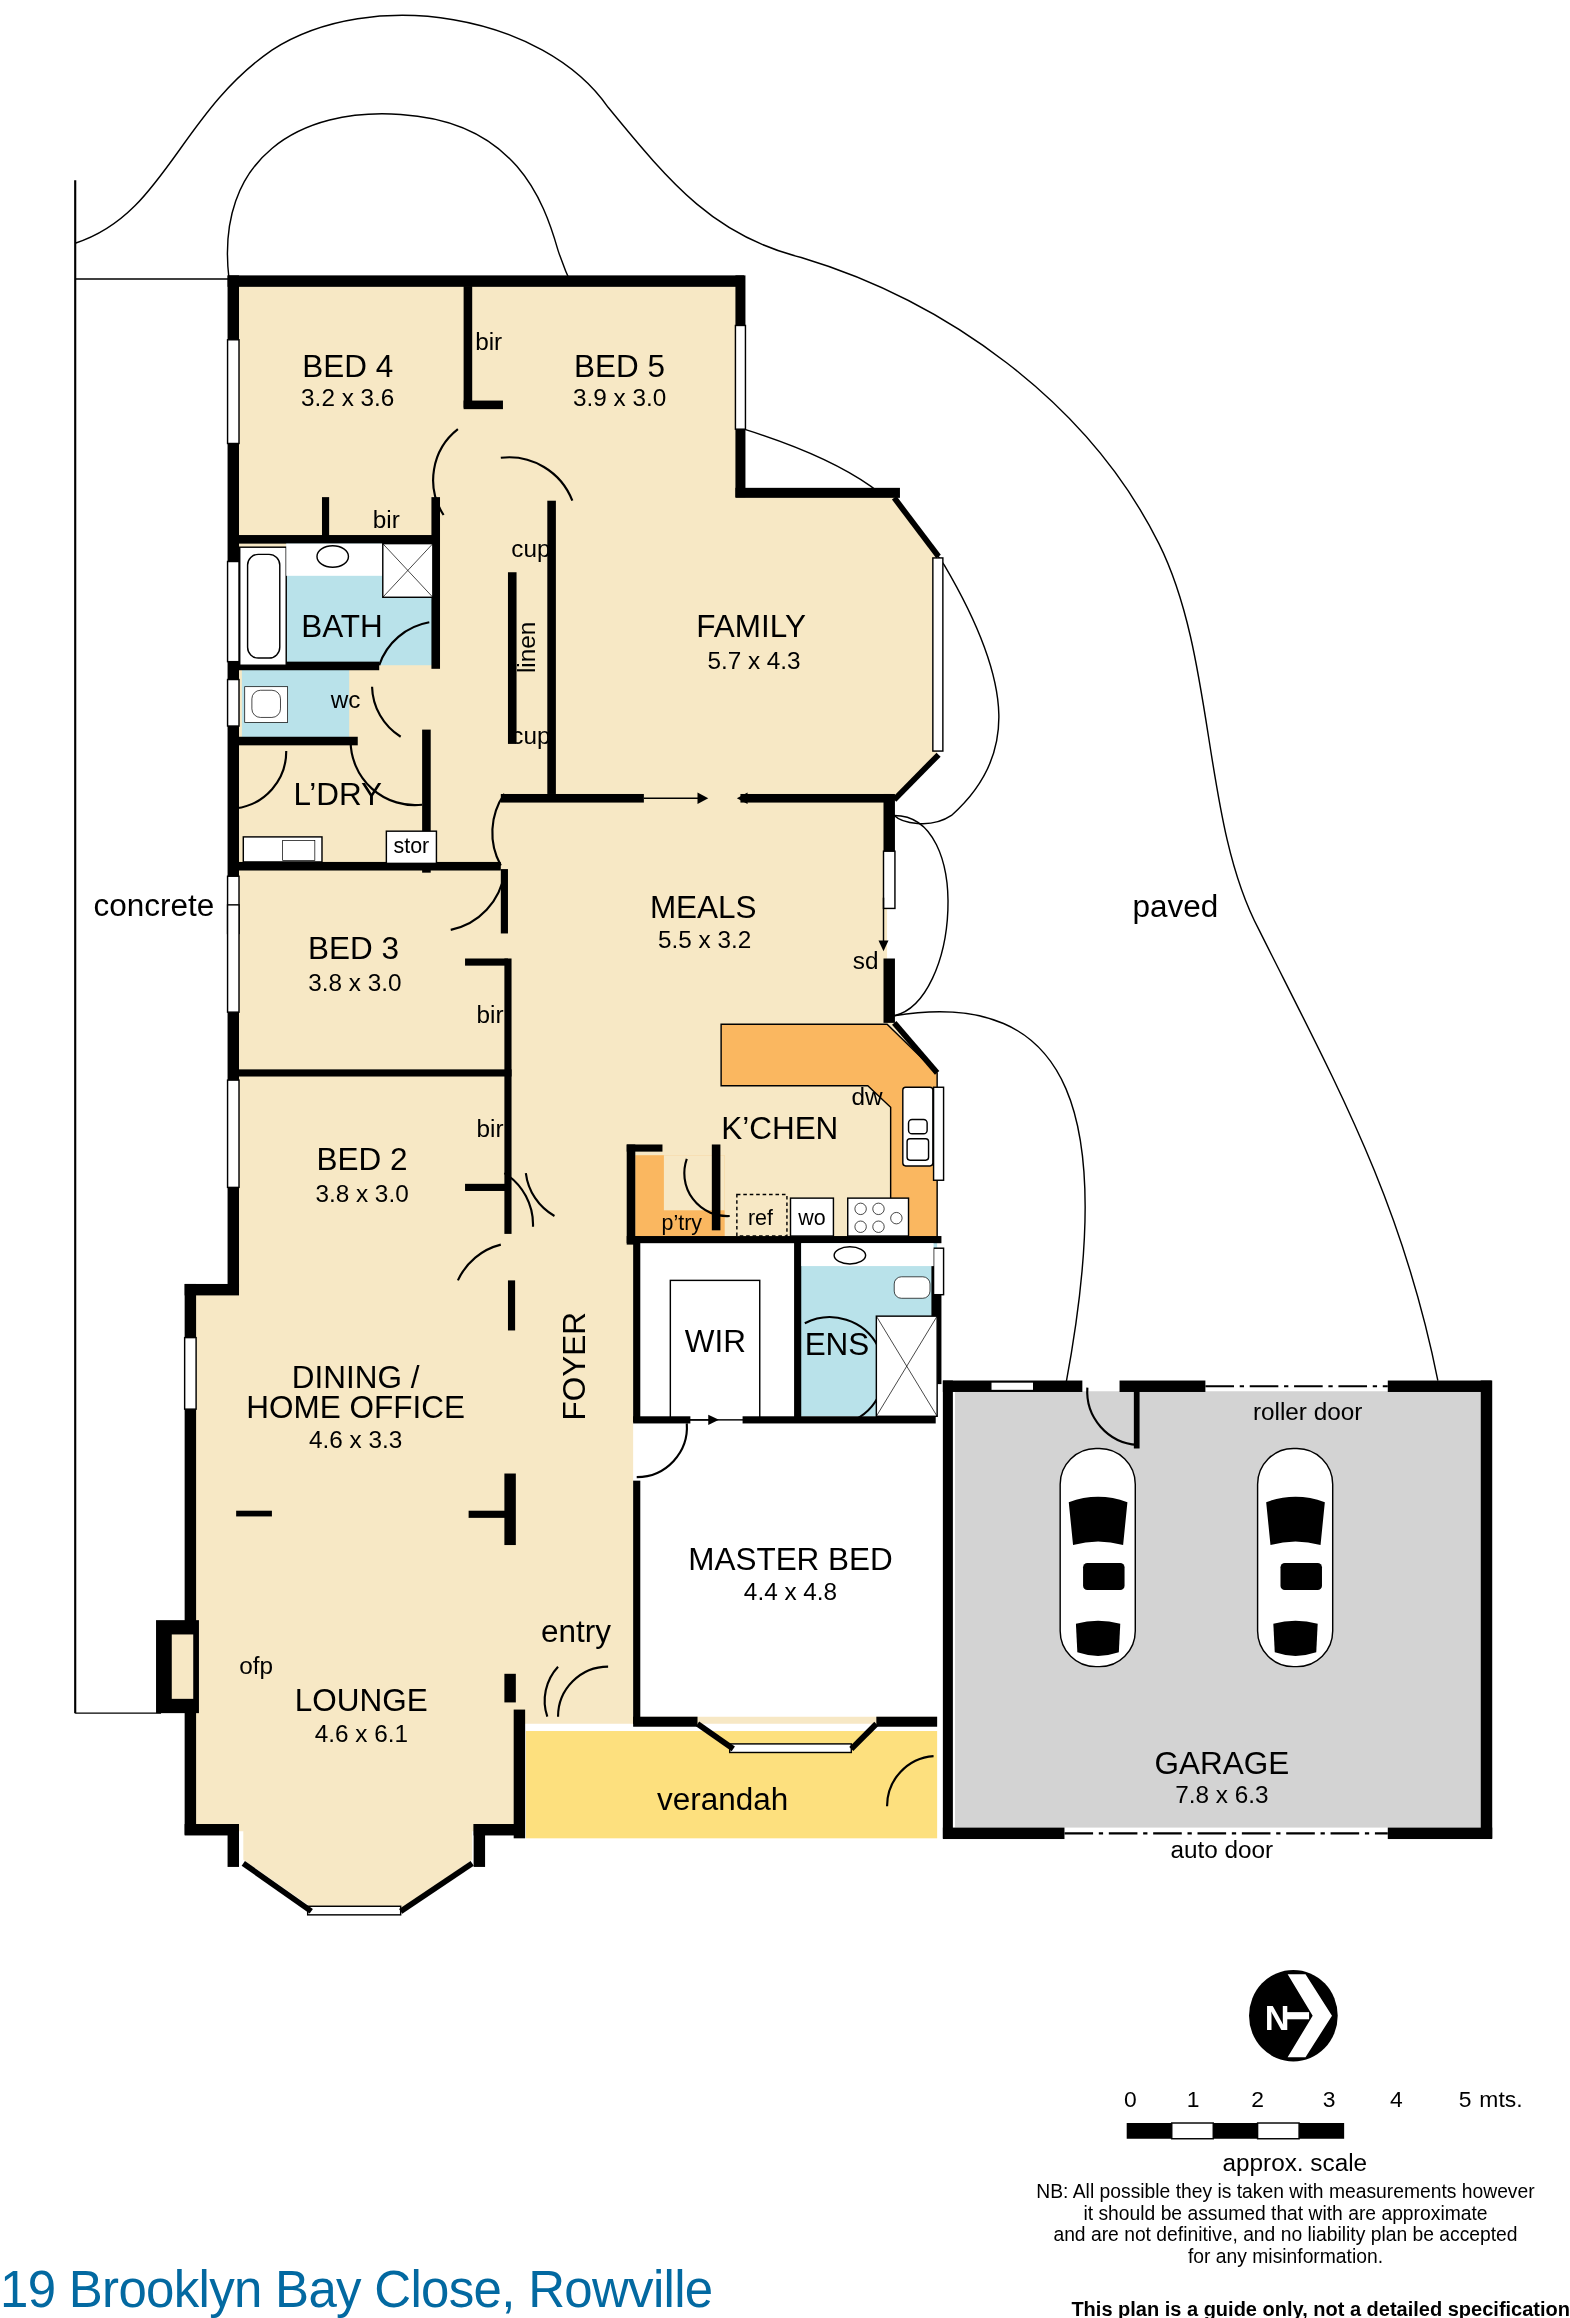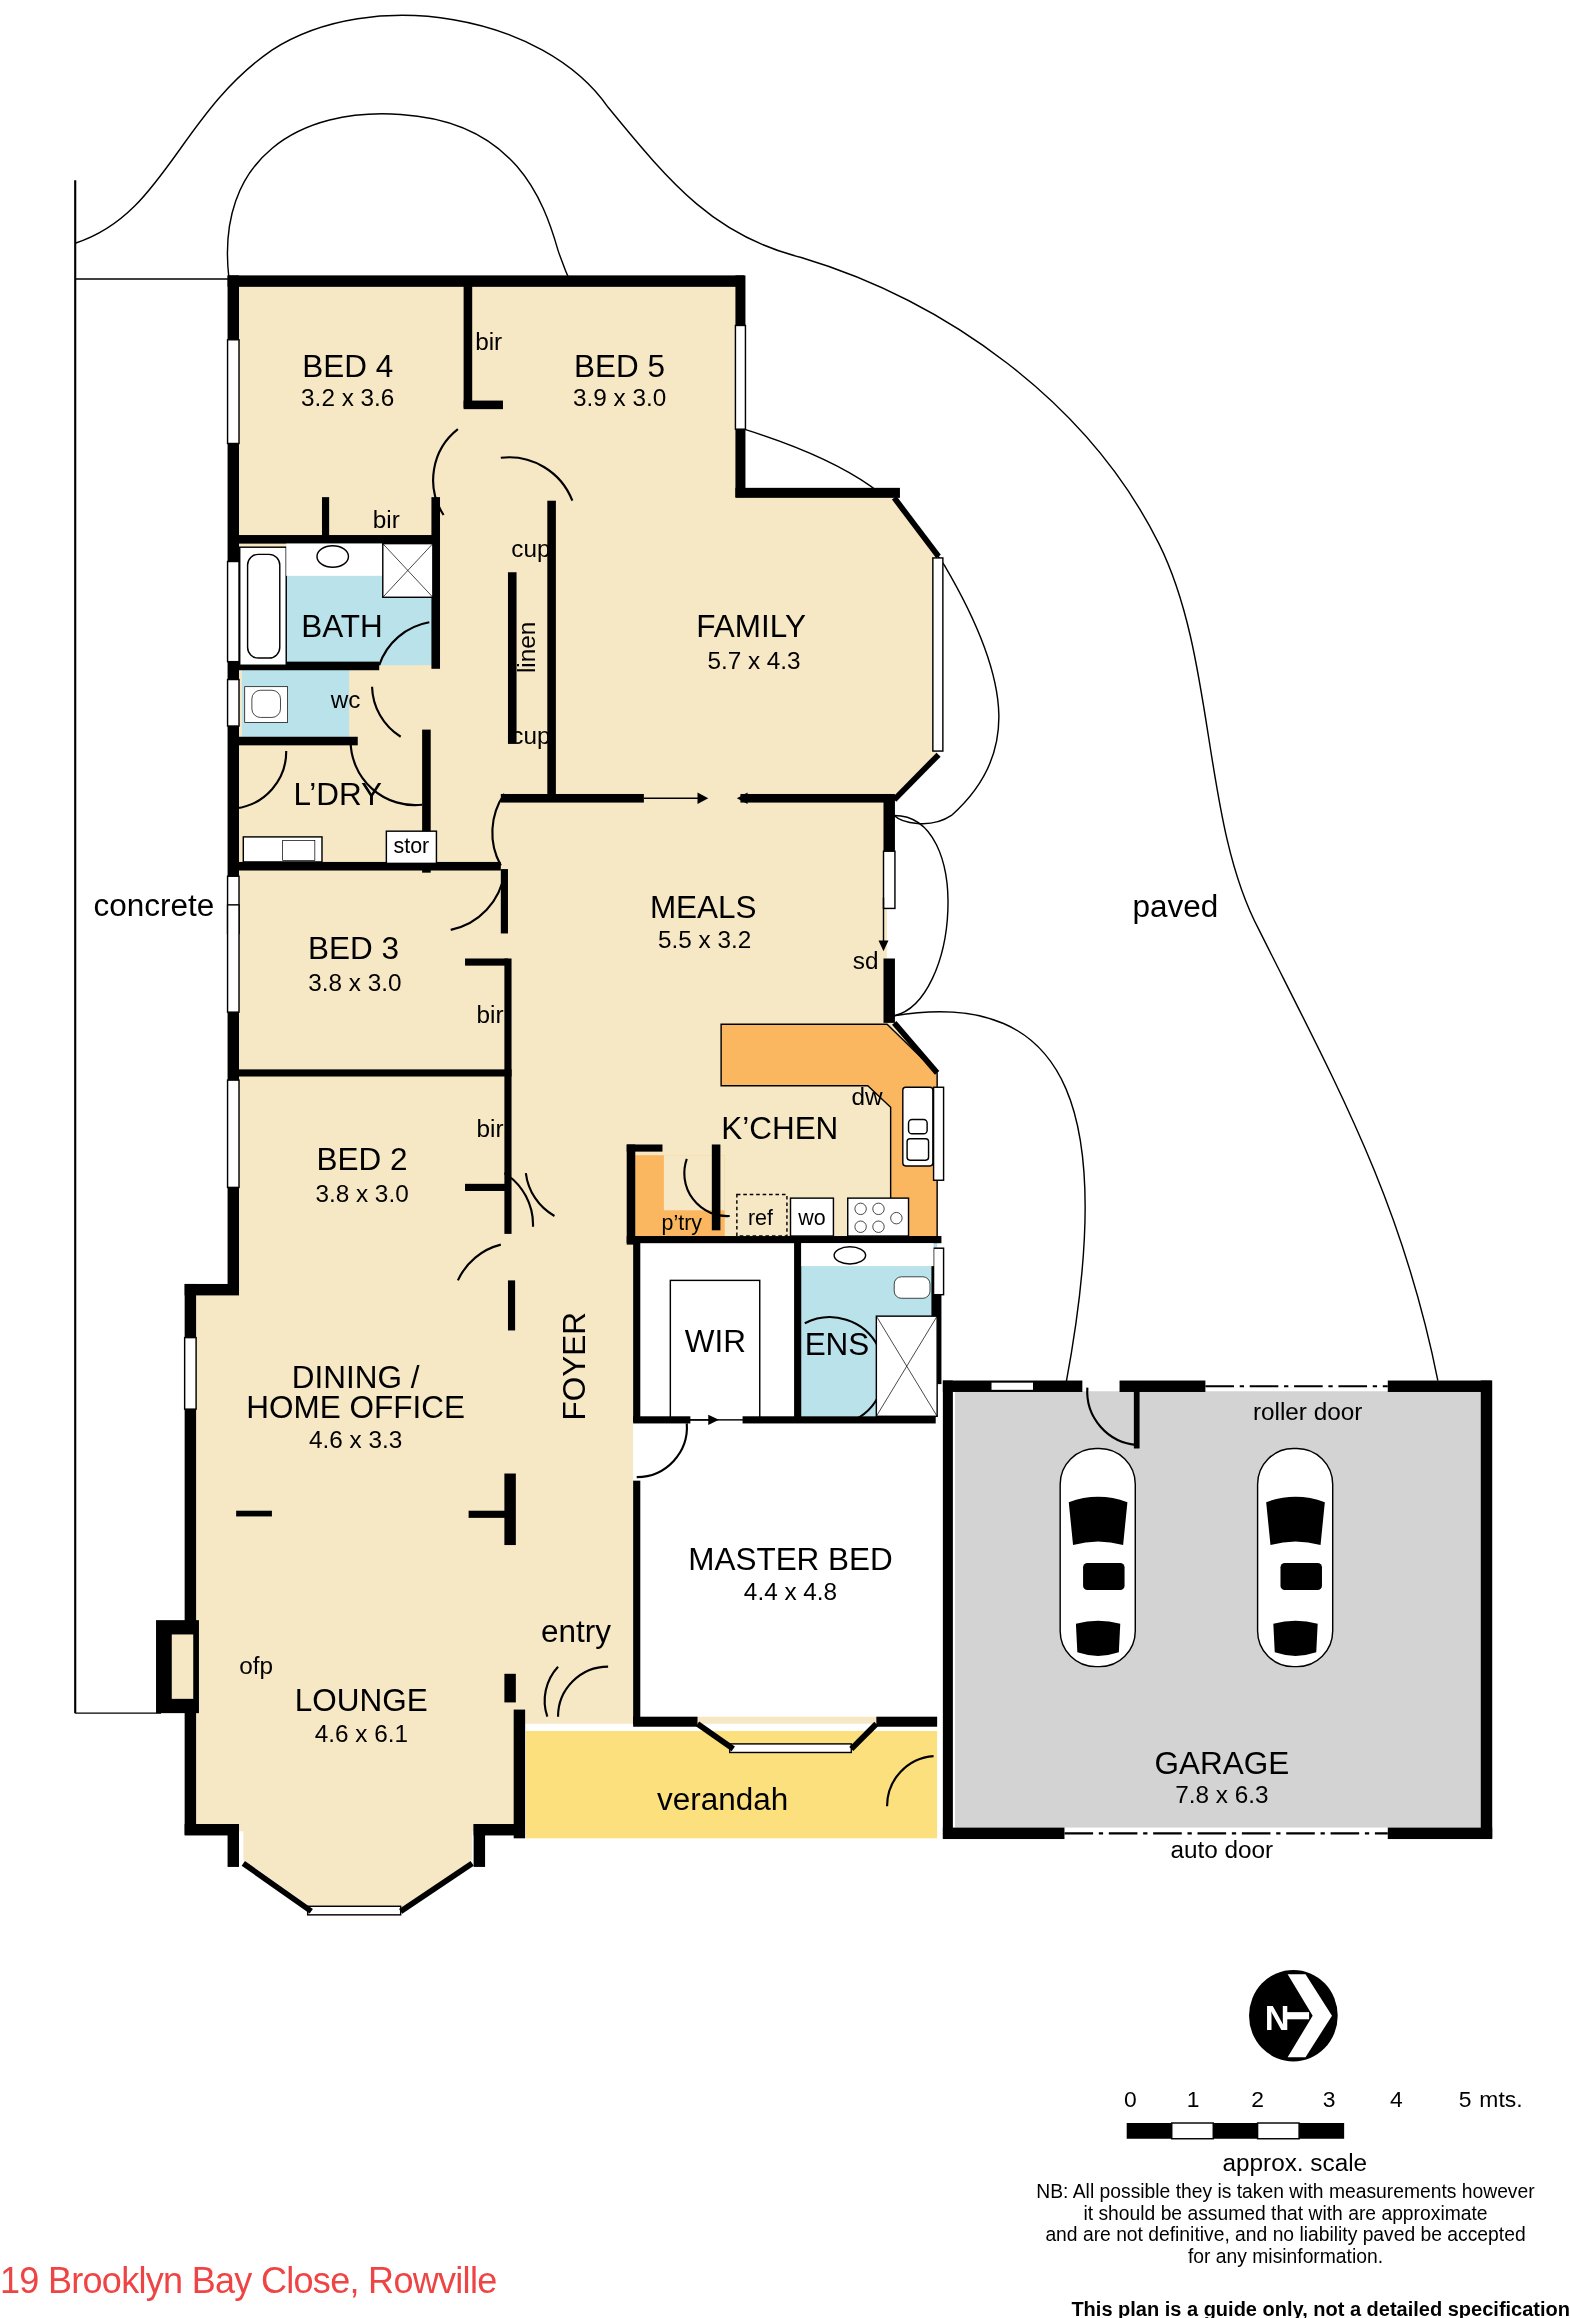--- a/index.html
+++ b/index.html
@@ -8,21 +8,21 @@
   svg#plan { position: absolute; left: 0; top: 0; }
   .wall { fill: #000; }
   .room { stroke: none; }
   .thin { fill: none; stroke: #000; stroke-width: 3; }
   .thin2 { fill: none; stroke: #000; stroke-width: 2; }
   .lbl { font-family: "Liberation Sans", sans-serif; fill: #000; text-anchor: middle; }
   .big { font-size: 44px; }
   .dim { font-size: 34px; }
   .small { font-size: 34px; }
   .win { fill: #fff; stroke: #000; stroke-width: 2; }
-  .title { position: absolute; left: 0; top: 2260px; font-size: 36px; color: #ef4444;
+  .title { position: absolute; left: 0; top: 2260px; font-size: 51px; color: #0369a1;
            font-family: "Liberation Sans", sans-serif; white-space: nowrap; letter-spacing: -0.7px; }
   .nb { position: absolute; left: 1001px; top: 2181px; width: 569px; text-align: center;
         font-size: 19.3px; line-height: 21.5px; color: #000; font-family: "Liberation Sans", sans-serif; }
   .nb p { margin: 0; }
   .spec { position: absolute; left: 1001px; top: 2298px; width: 569px; text-align: right;
           font-size: 20px; font-weight: bold; color: #000; font-family: "Liberation Sans", sans-serif; }
 </style>
 </head>
 <body>
 
@@ -327,19 +327,19 @@
     <text class="lbl" font-size="32" x="1952" y="2945">4</text>
     <text class="lbl" font-size="32" x="2048" y="2945">5</text>
     <text font-size="32" x="2068" y="2945" font-family="Liberation Sans, sans-serif">mts.</text>
     <text class="lbl" font-size="34" x="1810" y="3035">approx. scale</text>
   </g>
 </svg>
 
 <div class="nb">
   <p>NB: All possible they is taken with measurements however</p>
   <p>it should be assumed that with are approximate</p>
-  <p>and are not definitive, and no liability paved be accepted</p>
+  <p>and are not definitive, and no liability plan be accepted</p>
   <p>for any misinformation.</p>
 </div>
 <div class="spec">This plan is a guide only, not a detailed specification</div>
 
 <div class="title">19 Brooklyn Bay Close, Rowville</div>
 
 
 </body></html>

